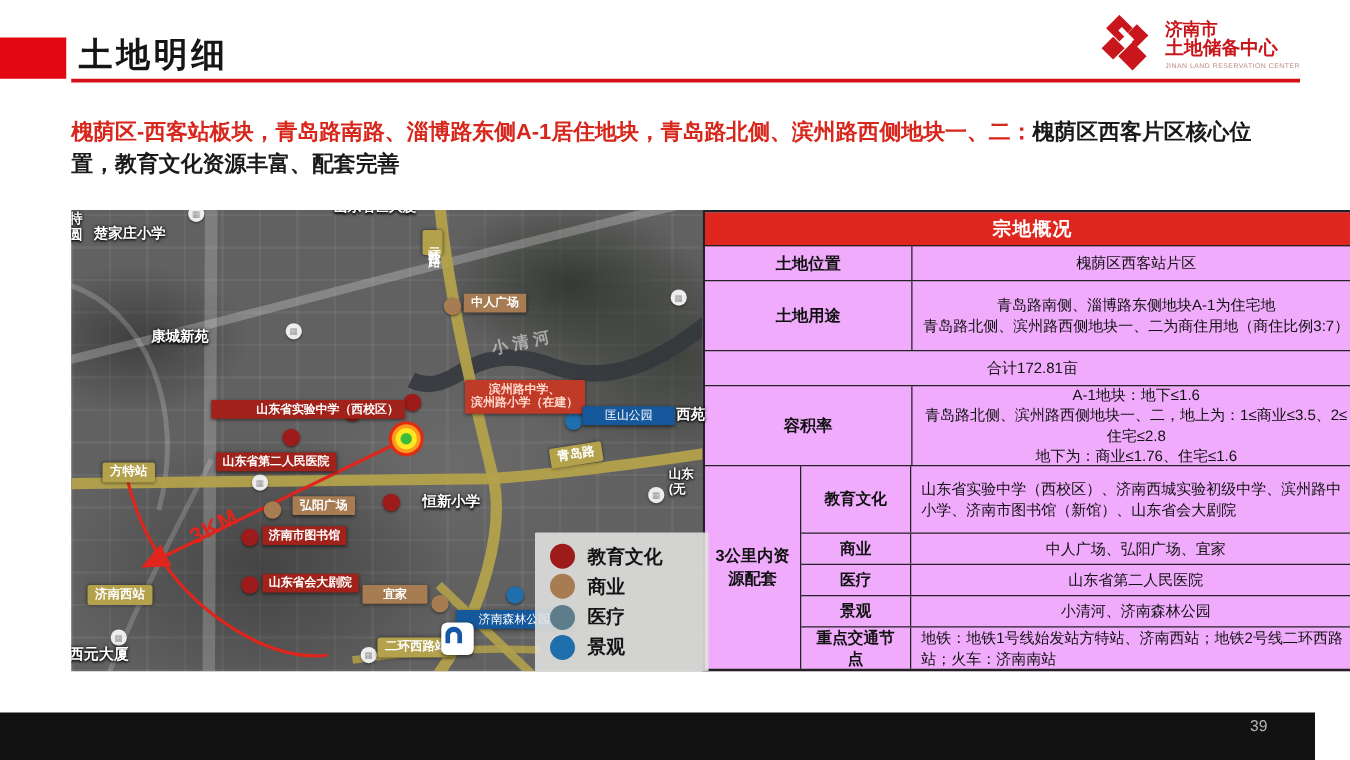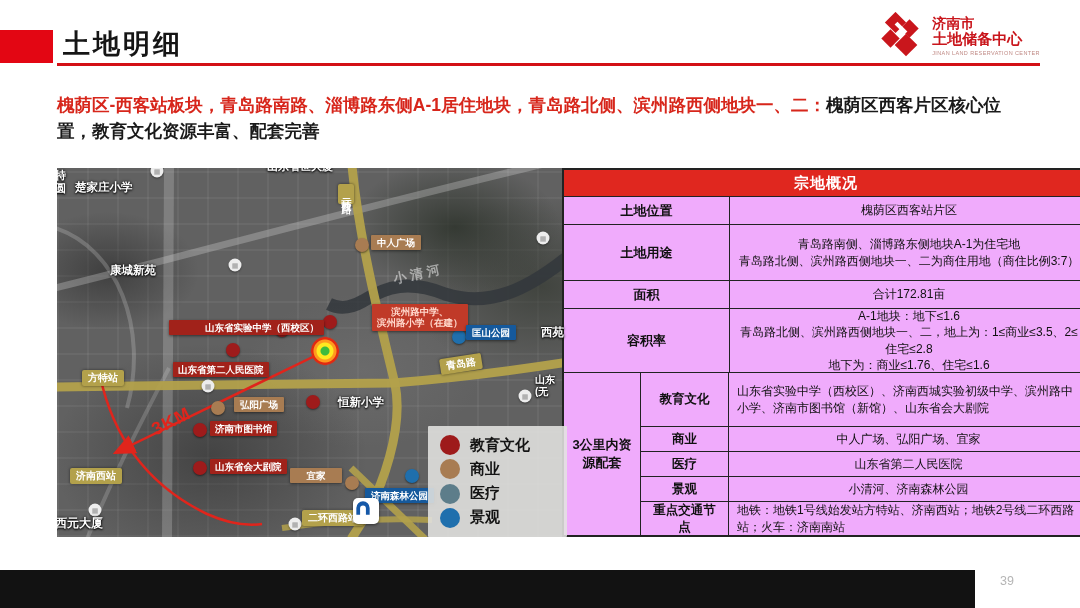--- a/index.html
+++ b/index.html
@@ -37,21 +37,21 @@
   }
   .map svg{position:absolute;left:0;top:0;}
   .mk{position:absolute;white-space:pre-line;line-height:1.2;z-index:4;}
   .mk-white{color:#fff;font-weight:bold;font-size:11.5px;text-shadow:0 0 3px #000,0 1px 2px #000;}
   .mk-ghost{color:rgba(255,255,255,.5);font-weight:bold;font-size:13px;letter-spacing:4px;}
   .mk-station,.mk-road{background:#b3a14b;color:#fff;font-size:10px;font-weight:bold;padding:2px 6px;border-radius:2px;box-shadow:0 0 3px rgba(0,0,0,.55);}
   .mk-road{writing-mode:vertical-rl;letter-spacing:2px;padding:6px 2px;}
   .mk-edu{background:#a1221a;color:#fff;font-size:9.5px;font-weight:bold;padding:2px 5px;border-radius:1px;text-align:center;box-shadow:0 1px 3px rgba(0,0,0,.5);}
   .mk-edu-bright{background:#c03a28;color:#ffd8cc;font-size:9.5px;font-weight:bold;padding:2px 5px;border-radius:1px;text-align:center;box-shadow:0 1px 3px rgba(0,0,0,.5);margin-left:41px;}
   .mk-biz{background:#a87c52;color:#fff;font-size:9.5px;font-weight:bold;padding:2px 6px;border-radius:1px;text-align:center;box-shadow:0 1px 3px rgba(0,0,0,.5);}
-  .mk-park{background:#15599c;color:#fff;font-size:9.5px;font-weight:bold;padding:2px 6px;border-radius:1px;text-align:center;box-shadow:0 1px 3px rgba(0,0,0,.5);}
+  .mk-park{background:#15599c;color:#fff;font-size:9.5px;font-weight:normal;padding:2px 18px;border-radius:1px;text-align:center;box-shadow:0 1px 3px rgba(0,0,0,.5);}
   .mk-dist{color:#e0251c;font-weight:bold;font-size:18px;letter-spacing:1px;}
   .map-dot{position:absolute;width:14px;height:14px;border-radius:50%;transform:translate(-50%,-50%);box-shadow:0 1px 2px rgba(0,0,0,.5);z-index:3;}
   .poi-circle{position:absolute;width:13px;height:13px;border-radius:50%;background:#ededed;transform:translate(-50%,-50%);display:flex;align-items:center;justify-content:center;font-size:7px;color:#9a9a9a;z-index:2;box-shadow:0 1px 2px rgba(0,0,0,.4);}
   .target{
     position:absolute;left:268px;top:183px;width:30px;height:30px;border-radius:50%;z-index:5;
     transform:translate(-50%,-50%);
     background:radial-gradient(circle,#3dbb3d 0 4px,#ffe920 5px 8px,#ff9a1e 9px 11px,#e02a12 12px 13.5px,rgba(224,42,18,.35) 14px,transparent 15px);
   }
   .legend{
     position:absolute;left:371px;top:258px;width:139px;height:111px;z-index:6;
@@ -72,21 +72,21 @@
   .t-label{width:166px;display:flex;align-items:center;justify-content:center;text-align:center;font-weight:bold;font-size:13px;border-right:1px solid #222;padding:0 4px;}
   .t-value{flex:1;display:flex;align-items:center;justify-content:center;text-align:center;font-size:12px;line-height:1.35;padding:2px 8px;white-space:pre-line;}
   .t-group{display:flex;}
   .t-g0{width:77px;display:flex;align-items:center;justify-content:center;text-align:center;font-weight:bold;font-size:13px;border-right:1px solid #222;padding:0 6px;}
   .t-gr{flex:1;display:flex;flex-direction:column;}
   .t-grow{display:flex;border-bottom:1px solid #222;}
   .t-grow:last-child{border-bottom:none;}
   .t-g1{width:88px;display:flex;align-items:center;justify-content:center;text-align:center;font-weight:bold;font-size:12.5px;border-right:1px solid #222;padding:0 9px;}
   .t-g2{flex:1;display:flex;align-items:center;justify-content:center;font-size:12px;line-height:1.35;padding:2px 8px;white-space:pre-line;}
   
-  .footer-bar{position:absolute;left:0;bottom:0;width:975px;height:38px;background:#121212;}
+  .footer-bar{position:absolute;left:0;bottom:0;width:1052px;height:38px;background:#121212;}
   .page-num{position:absolute;left:1000px;top:4px;color:#b5b5b5;font-size:12.5px;}
 </style>
 </head>
 <body>
 
 <div class="slide">
 
   <div class="title-block"></div>
   <div class="page-title">土地明细</div>
   <div class="head-rule"></div>
@@ -154,21 +154,21 @@
         <div class="legend-item">
           <span class="legend-dot" style="background: rgb(93, 125, 138);"></span>
           <span class="legend-label">医疗</span>
         </div>
         <div class="legend-item">
           <span class="legend-dot" style="background: rgb(31, 111, 173);"></span>
           <span class="legend-label">景观</span>
         </div>
       </div>
   <div class="mk mk-white" style="left: 18px; top: 13px;">楚家庄小学</div>
-      <div class="mk mk-white" style="left: 53px; top: 96px; text-align: center;">康城新苑</div>
+      <div class="mk mk-white" style="left: 64px; top: 96px; text-align: center;">康城新苑</div>
       <div class="mk mk-white" style="left: 210px; top: -8px; font-size: 11px;">山东省世大厦</div>
       <div class="mk mk-white" style="left: -2px; top: 1px; font-size: 11px;">特
 圆</div>
       <div class="mk mk-white" style="left: 484px; top: 158px;">西苑</div>
       <div class="mk mk-white" style="left: 478px; top: 206px; font-size: 10px;">山东
 (无</div>
       <div class="mk mk-white" style="left: 281px; top: 228px;">恒新小学</div>
       <div class="mk mk-white" style="left: -2px; top: 348px; font-size: 12px;">西元大厦</div>
       <div class="mk mk-ghost" style="left: 336px; top: 98px; transform: rotate(-12deg);">小清河</div>
       <div class="mk mk-road" style="left: 281px; top: 16px;">二环西路</div>
@@ -213,21 +213,20 @@
     <div class="t-row" style="height:28px">
       <div class="t-label">土地位置</div>
       <div class="t-value">槐荫区西客站片区</div>
     </div>
     <div class="t-row" style="height:56px">
       <div class="t-label">土地用途</div>
       <div class="t-value">青岛路南侧、淄博路东侧地块A-1为住宅地
 青岛路北侧、滨州路西侧地块一、二为商住用地（商住比例3:7）</div>
     </div>
     <div class="t-row" style="height:28px">
-      <div class="t-label">面积</div>
       <div class="t-value">合计172.81亩</div>
     </div>
     <div class="t-row" style="height:64px">
       <div class="t-label">容积率</div>
       <div class="t-value">A-1地块：地下≤1.6
 青岛路北侧、滨州路西侧地块一、二，地上为：1≤商业≤3.5、2≤住宅≤2.8
 地下为：商业≤1.76、住宅≤1.6</div>
     </div>
     <div class="t-group">
       <div class="t-g0">3公里内资源配套</div>

